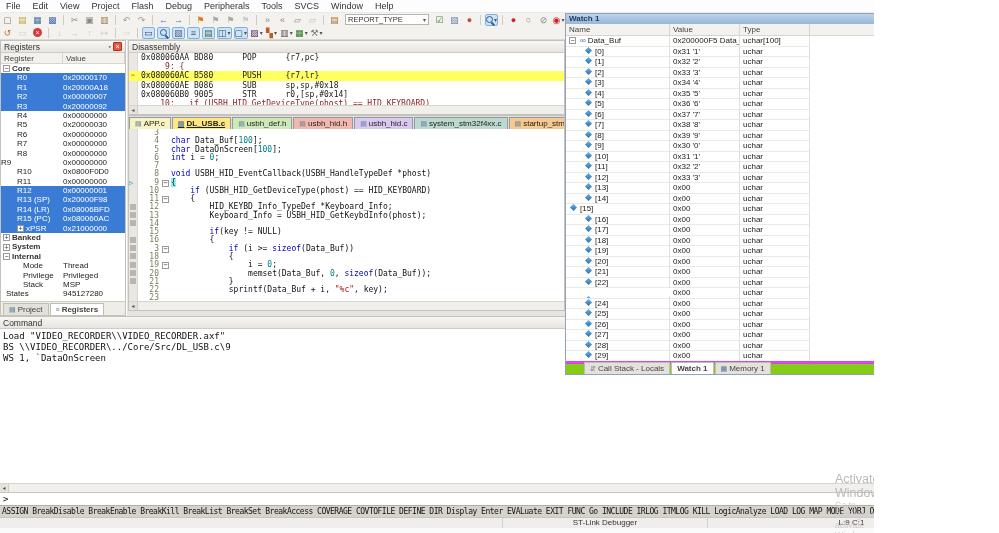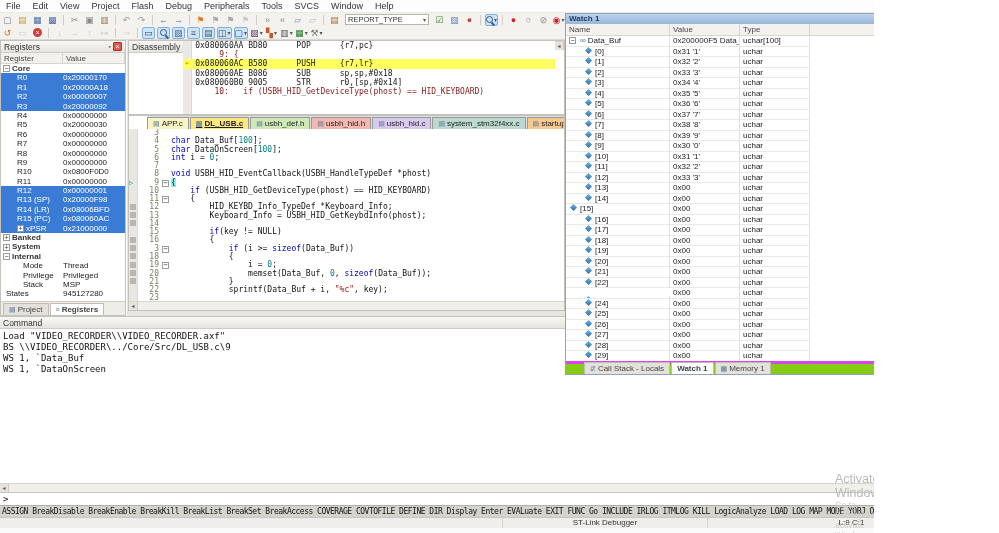--- a/index.html
+++ b/index.html
@@ -40,32 +40,32 @@
   .rval { flex:1; overflow:hidden; }
   .rrow.sel { background:#3a7bd5; color:#fff; }
   .exp { display:inline-block; width:7px; height:7px; border:1px solid #9a9a9a; background:#fff; color:#333; font-size:7px; line-height:5px; text-align:center; vertical-align:middle; margin-right:2px; }
   .gname { font-weight:bold; color:#333; }
   #regtabs { height:14px; background:#efede8; border-top:1px solid #cfccc5; display:flex; align-items:flex-end; font-size:8px; padding-left:2px; }
   .btab { display:flex; align-items:center; height:12px; padding:0 5px; border:1px solid #c0bdb6; border-bottom:none; background:#e4e1db; color:#444; margin-right:1px; }
   .btab.act { background:#fff; font-weight:bold; }
   .btabico { font-size:7px; margin-right:2px; color:#5a7a9a; }
   
   #docpane { position:absolute; left:127px; top:40px; width:438px; height:276px; background:#e6e4df; }
-  #disasm { position:absolute; left:1px; top:0; width:437px; height:75px; border:1px solid #c5c2bb; background:#fff; display:flex; flex-direction:row; }
+  #disasm { position:absolute; left:1px; top:0; width:437px; height:75px; border:1px solid #c5c2bb; background:#fff; display:flex; flex-direction:column; }
   #disasmbody { position:relative; flex:1; overflow:hidden; font-family:"DejaVu Sans Mono", monospace; font-size:8px; }
   .dmargin { position:absolute; left:0; top:0; width:9px; height:100%; background:#ebe8e4; border-right:1px solid #dcd9d3; }
   .dline { position:relative; height:9.2px; line-height:9.2px; padding-left:12px; white-space:pre; color:#202020; }
   .dline.src { color:#8b2020; }
   .dline.cur { background:#ffff5e; }
   .curarrow { position:absolute; left:0px; top:0; width:9px; color:#e8b800; font-size:7px; text-align:center; }
   .hscroll { height:9px; background:#f1efec; border-top:1px solid #d8d5cf; display:flex; align-items:center; }
   .hscroll .arr { width:9px; height:8px; font-size:6px; line-height:8px; text-align:center; color:#555; background:#e6e3de; border-right:1px solid #cfccc6; }
   
   #editor { position:absolute; left:1px; top:75px; width:437px; height:196px; background:#fff; border:1px solid #c5c2bb; display:flex; flex-direction:column; }
-  #edtabs { height:13px; background:#d9dee7; display:flex; align-items:flex-end; overflow:hidden; white-space:nowrap;margin-left:18px; }
+  #edtabs { height:13px; background:#d9dee7; display:flex; align-items:flex-end; overflow:hidden; white-space:nowrap; }
   .etab { display:inline-flex; align-items:center; height:12px; padding:0 5px; font-size:8px; color:#222; border:1px solid #9a9a96; border-bottom:none; margin-right:1px; flex:0 0 auto; }
   .etab .fico { font-size:7px; color:#6a82a0; margin-right:2px; }
   .etab.act { font-weight:bold; text-decoration:underline; }
   #edbody { flex:1; display:flex; overflow:hidden; font-family:"DejaVu Sans Mono", monospace; font-size:8px; }
   #edmargin { width:9px; background:#e9e7e3; border-right:1px solid #dcd9d3; }
   #ednums { width:24px; text-align:right; color:#7d7d5e; padding-right:3px; }
   #edfold { width:9px; }
   #edcode { flex:1; color:#111; overflow:hidden; }
   .eline, .mline, .nline, .fline { height:8.28px; line-height:8.28px; white-space:pre; }
   .mblock { display:inline-block; width:6px; height:6px; background:#b9b6b0; margin-left:1px; vertical-align:middle; }
@@ -357,21 +357,21 @@
         </div>
         <div class="rrow">
           <span class="rname" style="padding-left: 16px;"><span>R7</span></span>
           <span class="rval">0x00000000</span>
         </div>
         <div class="rrow">
           <span class="rname" style="padding-left: 16px;"><span>R8</span></span>
           <span class="rval">0x00000000</span>
         </div>
         <div class="rrow">
-          <span class="rname" style="padding-left: 16px;"><span>R9</span></span>
+          <span class="rname" style="padding-left: 0;"><span>R9</span></span>
           <span class="rval">0x00000000</span>
         </div>
         <div class="rrow">
           <span class="rname" style="padding-left: 16px;"><span>R10</span></span>
           <span class="rval">0x0800F0D0</span>
         </div>
         <div class="rrow">
           <span class="rname" style="padding-left: 16px;"><span>R11</span></span>
           <span class="rval">0x00000000</span>
         </div>
@@ -799,21 +799,20 @@
       </div>
   </div>
 
   <div id="command">
     <div class="panelhead">
       <span>Command</span>
     </div>
     <div id="cmdbody">
         <div class="cline">Load "VIDEO_RECORDER\\VIDEO_RECORDER.axf"</div>
         <div class="cline">BS \\VIDEO_RECORDER\../Core/Src/DL_USB.c\9</div>
-        <div class="cline">WS 1, `Data_Buf</div>
         <div class="cline">WS 1, `DataOnScreen</div>
       </div>
     <div class="hscroll">
         <span class="arr">◂</span>
       </div>
     <div id="cmdprompt">&gt;</div>
   </div>
 
   <div id="cmdref">ASSIGN BreakDisable BreakEnable BreakKill BreakList BreakSet BreakAccess COVERAGE COVTOFILE DEFINE DIR Display Enter EVALuate EXIT FUNC Go INCLUDE IRLOG ITMLOG KILL LogicAnalyze LOAD LOG MAP MODE YOBJ Ostep PerformanceAnalyze Pstep RESET</div>
 

